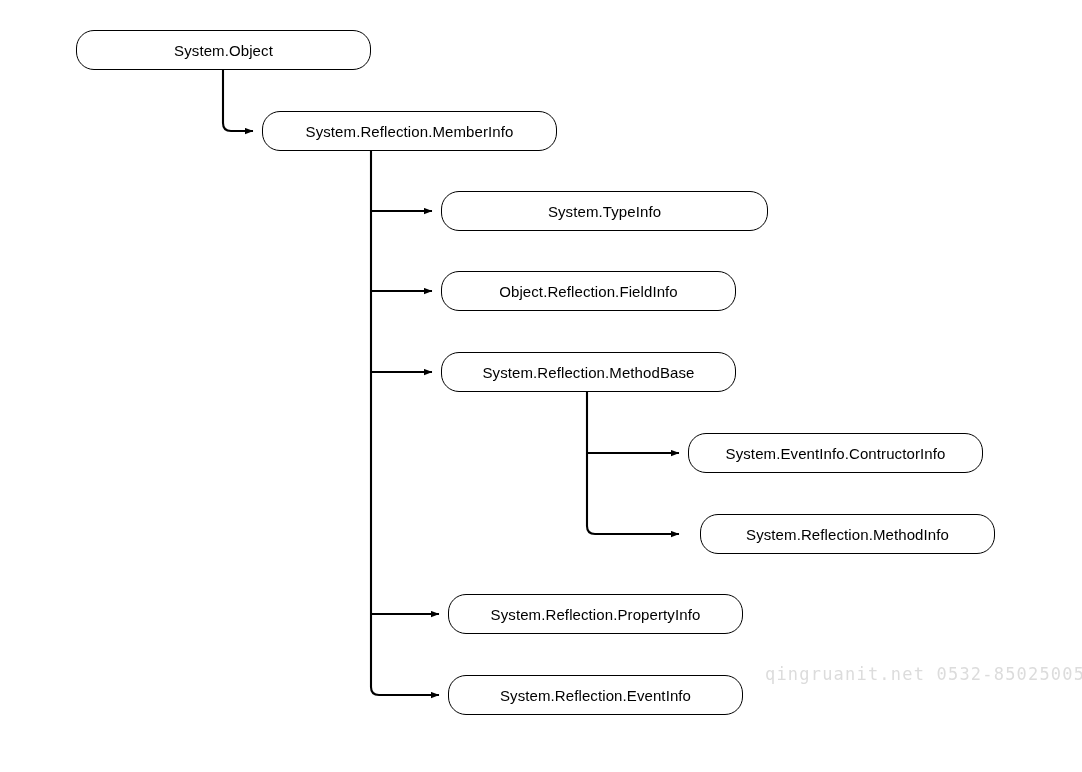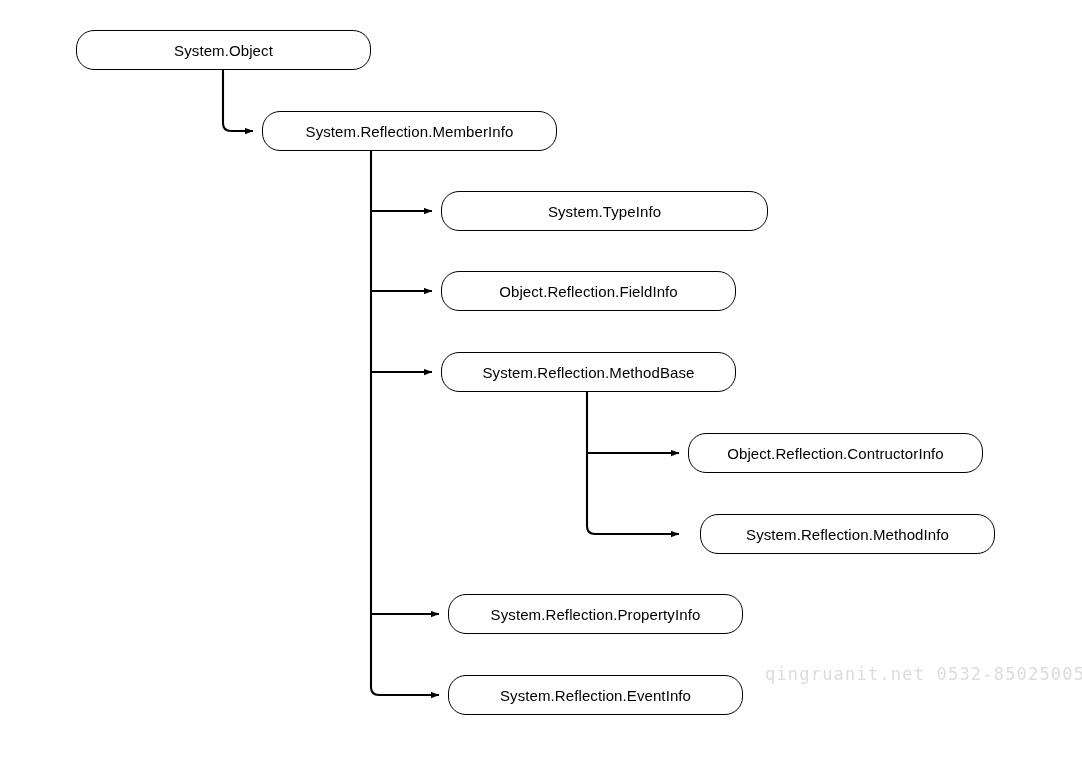--- a/index.html
+++ b/index.html
@@ -94,21 +94,21 @@
 
   <div class="node" style="left:441px; top:271px; width:295px; height:40px;">
     <span>Object.Reflection.FieldInfo</span>
   </div>
 
   <div class="node" style="left:441px; top:352px; width:295px; height:40px;justify-content:center;">
     <span>System.Reflection.MethodBase</span>
   </div>
 
   <div class="node" style="left:688px; top:433px; width:295px; height:40px;">
-    <span>Object.Reflection.ContructorInfo</span>
+    <span>System.EventInfo.ContructorInfo</span>
   </div>
 
   <div class="node" style="left:688px; top:514px; width:295px; height:40px;margin-left:12px;">
     <span>System.Reflection.MethodInfo</span>
   </div>
 
   <div class="node" style="left:448px; top:594px; width:295px; height:40px;text-align:center;">
     <span>System.Reflection.PropertyInfo</span>
   </div>
 

